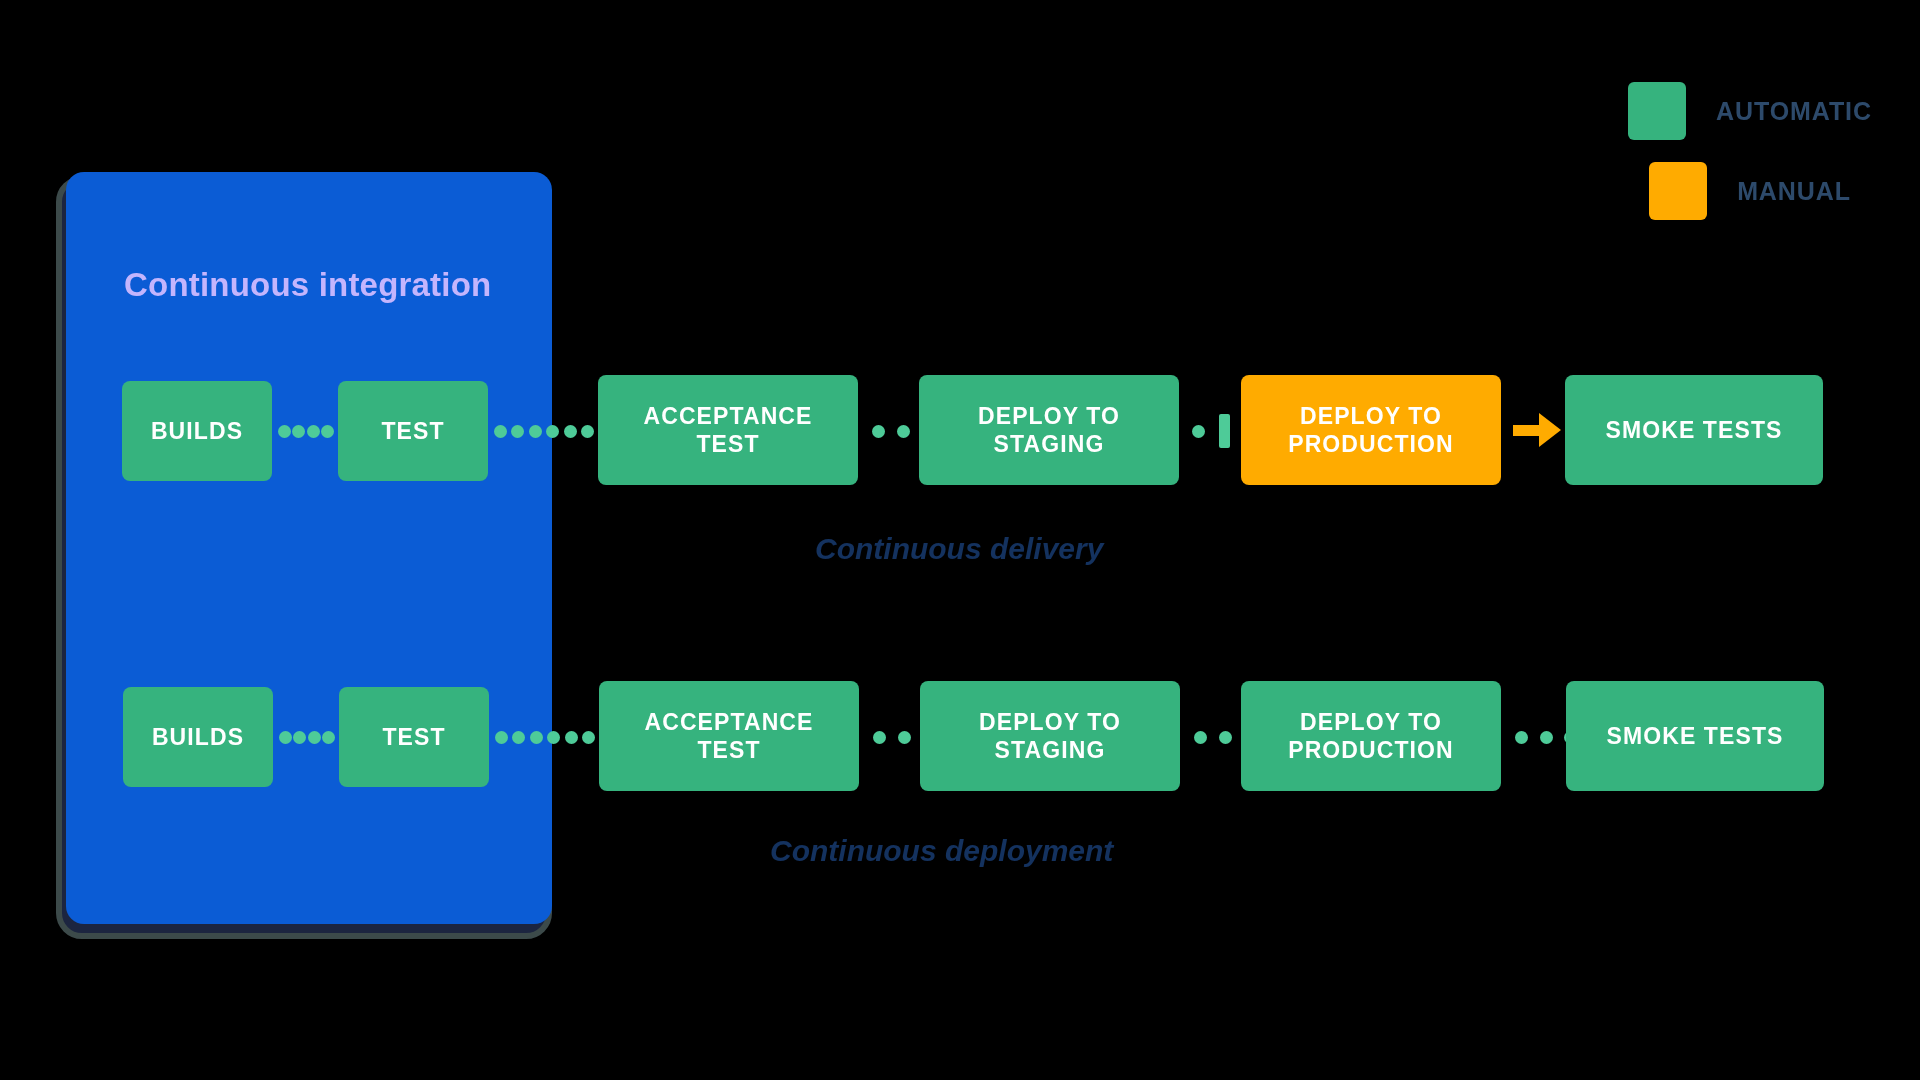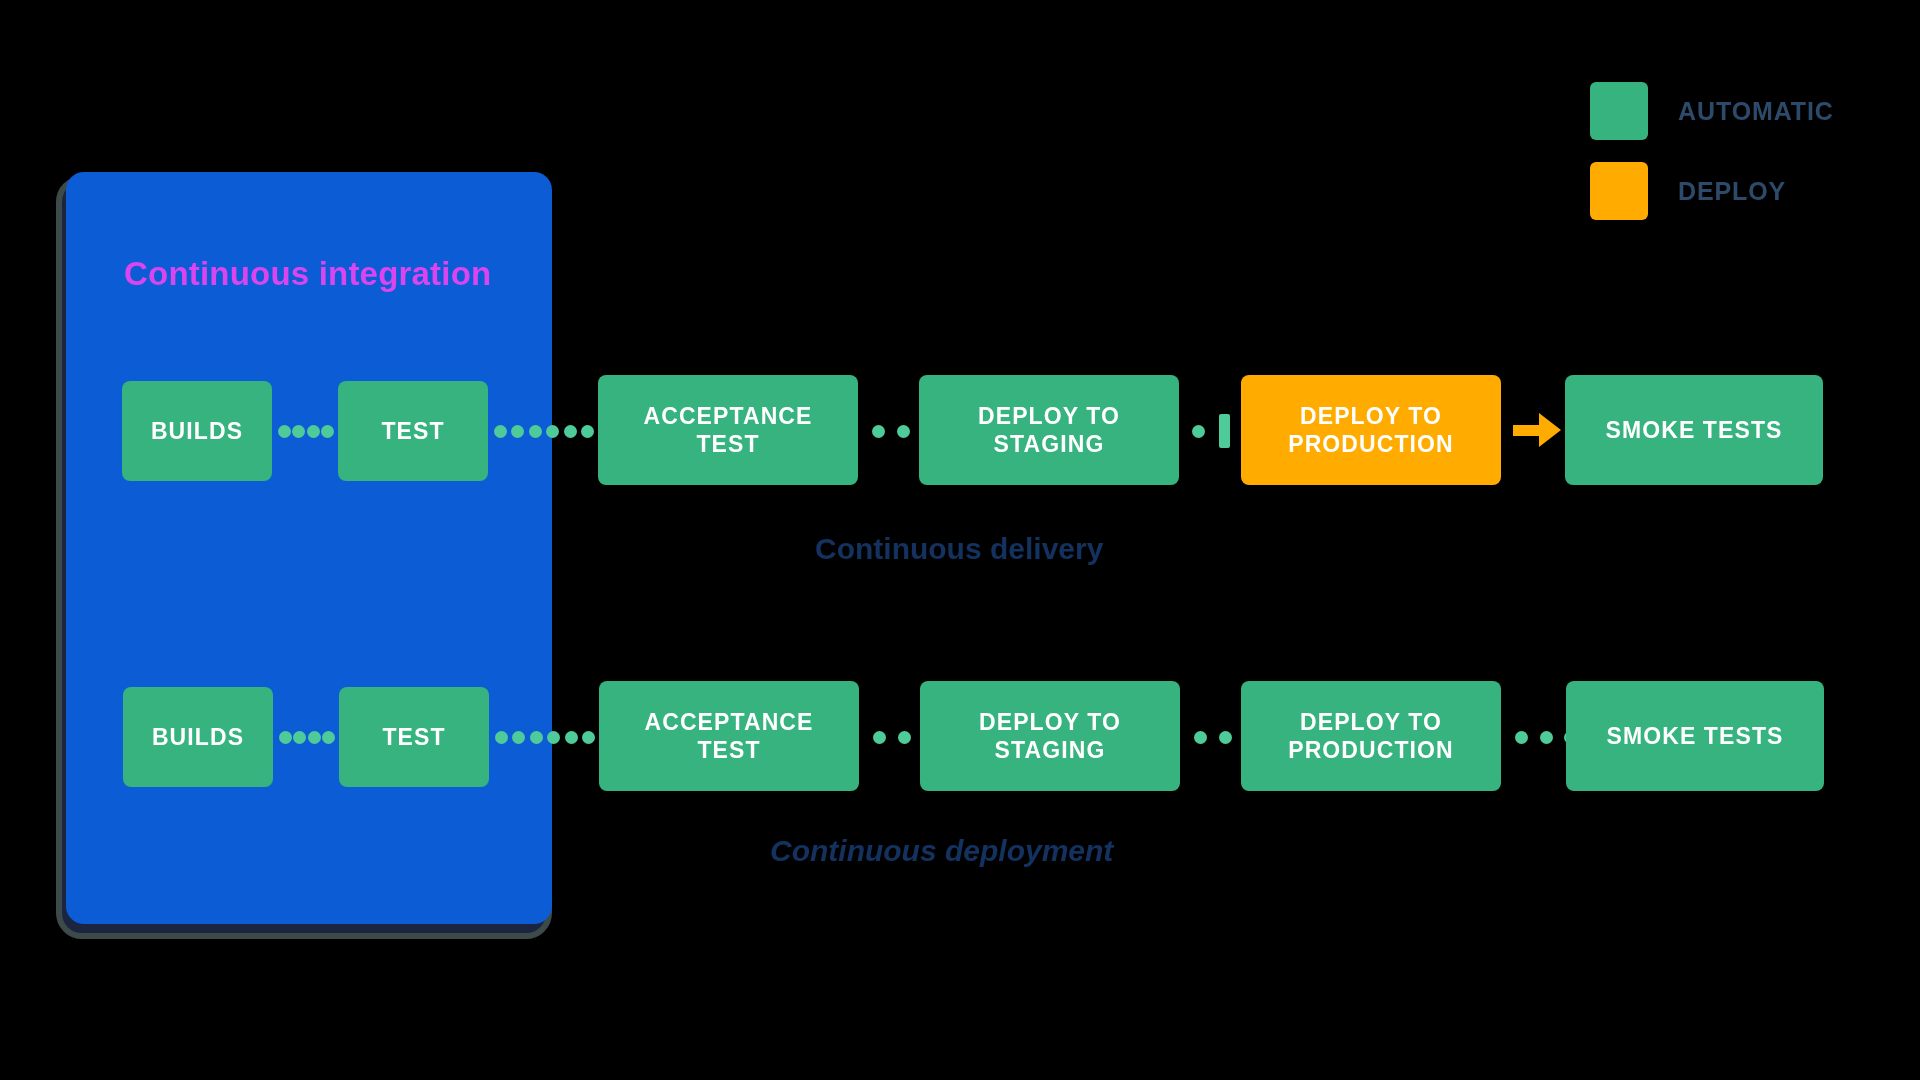--- a/index.html
+++ b/index.html
@@ -28,20 +28,21 @@
     position: absolute;
     left: 1590px;
     top: 82px;
     width: 320px;
   }
   .legend-row {
     display: flex;
     align-items: center;
     height: 58px;
     margin-bottom: 22px;
+    justify-content: center;
   }
   .legend-swatch {
     width: 58px;
     height: 58px;
     border-radius: 6px;
     flex: 0 0 auto;
   }
   .legend-swatch.green { background: #36b37e; }
   .legend-swatch.orange { background: #ffab00; }
   .legend-label {
@@ -70,24 +71,24 @@
     left: 66px;
     top: 172px;
     width: 486px;
     height: 752px;
     border-radius: 18px;
     background: #0b5cd5;
   }
   .ci-title {
     position: absolute;
     left: 124px;
-    top: 255px;
+    top: 266px;
     font-size: 33px;
     font-weight: 700;
-    color: #d946ef;
+    color: #c4b5fd;
     letter-spacing: 0.2px;
     white-space: nowrap;
   }
 
   
   .stage {
     position: absolute;
     border-radius: 8px;
     display: flex;
     align-items: center;
@@ -158,21 +159,21 @@
 
 <div id="canvas">
 
   <div class="legend">
     <div class="legend-row">
       <div class="legend-swatch green"></div>
       <div class="legend-label">AUTOMATIC</div>
     </div>
     <div class="legend-row">
       <div class="legend-swatch orange"></div>
-      <div class="legend-label">DEPLOY</div>
+      <div class="legend-label">MANUAL</div>
     </div>
   </div>
 
   <div class="ci-panel-shadow"></div>
   <div class="ci-panel"></div>
   <div class="ci-title">Continuous integration</div>
 
   <div class="stage green" style="left:122px; top:381px; width:150px; height:100px;">
     <span>BUILDS</span>
   </div>
@@ -231,21 +232,21 @@
 
   <div class="arrow" style="left:1513px; top:413px;">
     <span class="shaft"></span>
     <span class="head"></span>
   </div>
 
   <div class="stage green" style="left:1565px; top:375px; width:258px; height:110px;">
     <span>SMOKE TESTS</span>
   </div>
 
-  <div class="flow-caption" style="left:815px; top:532px;">Continuous delivery</div>
+  <div class="flow-caption" style="left:815px; top:532px;font-style:italic;">Continuous delivery</div>
 
   <div class="stage green" style="left:123px; top:687px; width:150px; height:100px;">
     <span>BUILDS</span>
   </div>
 
   <div class="dots" style="left:279px; top:730px; width:56px;">
     <span class="dot"></span>
     <span class="dot"></span>
     <span class="dot"></span>
     <span class="dot"></span>

